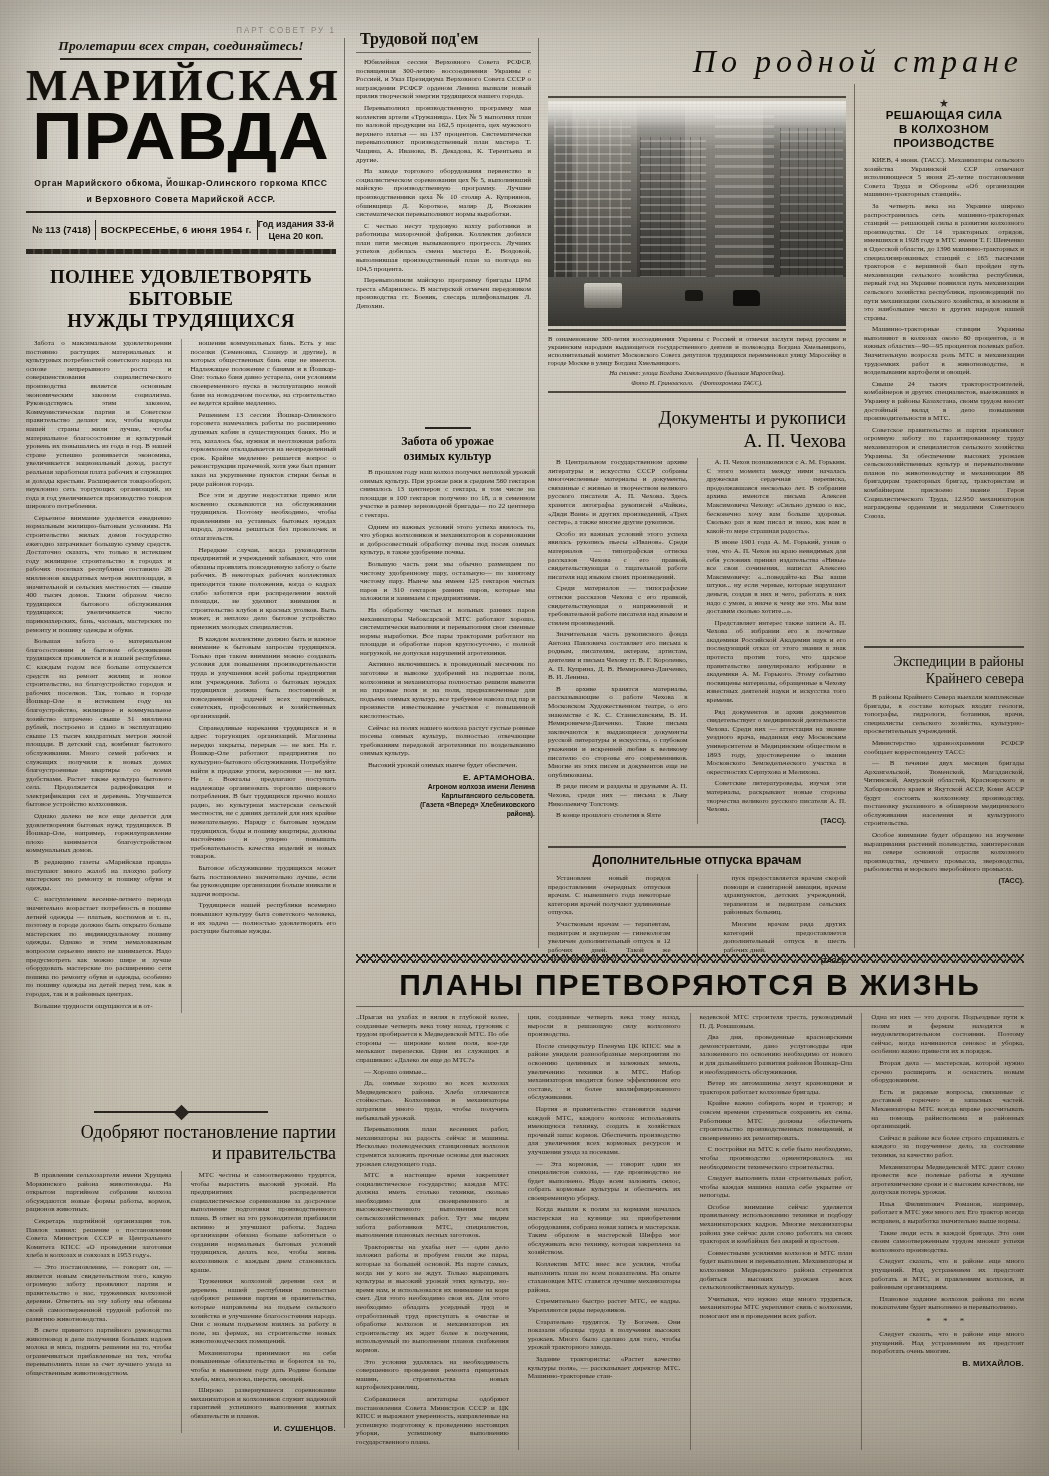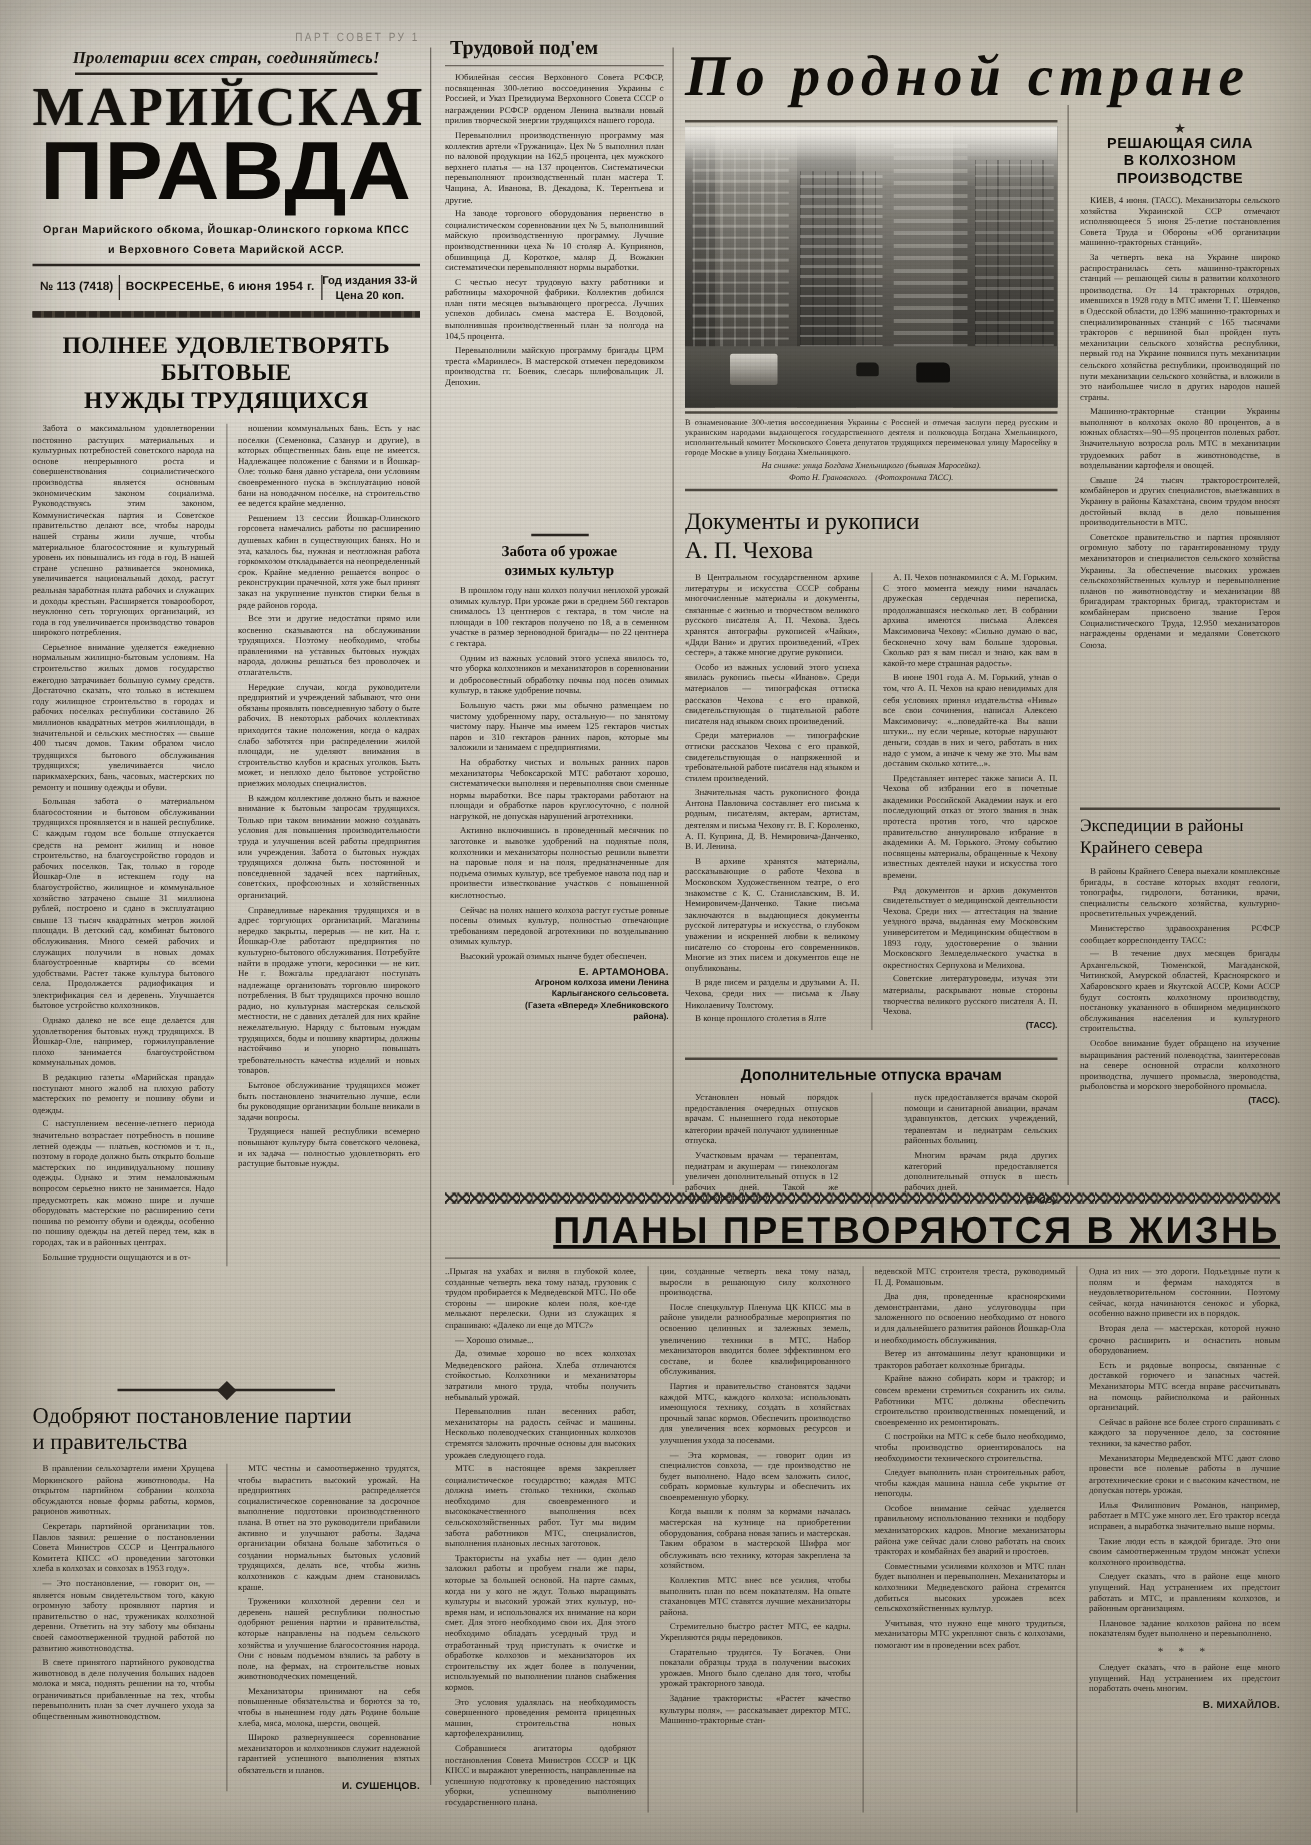--- a/index.html
+++ b/index.html
@@ -153,43 +153,43 @@
   .photo .sky{position:absolute;left:0;right:0;top:0;height:12%;
     background:linear-gradient(180deg,rgba(236,234,228,.9),rgba(236,234,228,0));}
   .caption{
     font-size:6.6px;line-height:8px;text-align:justify;color:#1f1b15;
     font-family:"Liberation Serif",serif;
   }
   .caption .cred{display:block;text-align:center;font-style:italic;margin-top:2px;}
 
   
   .banner-rodnoy{
-    font-family:"Liberation Serif",serif;font-style:italic;font-weight:bold;
-    font-size:46px;letter-spacing:5px;text-align:left;color:#100e0a;
+    font-family:"Liberation Serif",serif;font-style:italic;font-weight:normal;
+    font-size:32px;letter-spacing:5px;text-align:right;color:#100e0a;
     line-height:38px;
   }
   .zigzag{
     height:9px;
     background-image:
       repeating-linear-gradient(135deg, #22201b 0 1.6px, rgba(0,0,0,0) 1.6px 5px),
       repeating-linear-gradient(45deg, #22201b 0 1.6px, rgba(0,0,0,0) 1.6px 5px);
     background-size:10px 9px;
     opacity:.95;
   }
   .banner-plany{
     font-family:"Liberation Sans",sans-serif;font-weight:bold;
-    font-size:30px;letter-spacing:2px;text-align:right;color:#0f0d0a;
-    line-height:34px;margin:5px 0 4px 0;text-decoration:underline;
+    font-size:30px;letter-spacing:2px;text-align:center;color:#0f0d0a;
+    line-height:34px;margin:5px 0 4px 0;
   }
   .kicker-sans{
     font-family:"Liberation Sans",sans-serif;font-weight:bold;text-align:center;
     font-size:11.5px;line-height:14px;letter-spacing:.4px;color:#100e0a;
   }
   .kicker-serif-big{
-    font-family:"Liberation Serif",serif;font-weight:normal;text-align:left;
+    font-family:"Liberation Serif",serif;font-weight:normal;text-align:right;
     font-size:18px;line-height:21px;color:#100e0a;
   }
   .mid-head{
     font-family:"Liberation Serif",serif;font-weight:bold;text-align:center;
     font-size:12px;line-height:14.5px;color:#120f0b;
   }
   .mid-head-sans{
     font-family:"Liberation Sans",sans-serif;font-weight:bold;text-align:center;
     font-size:12.5px;line-height:15px;color:#120f0b;
   }

